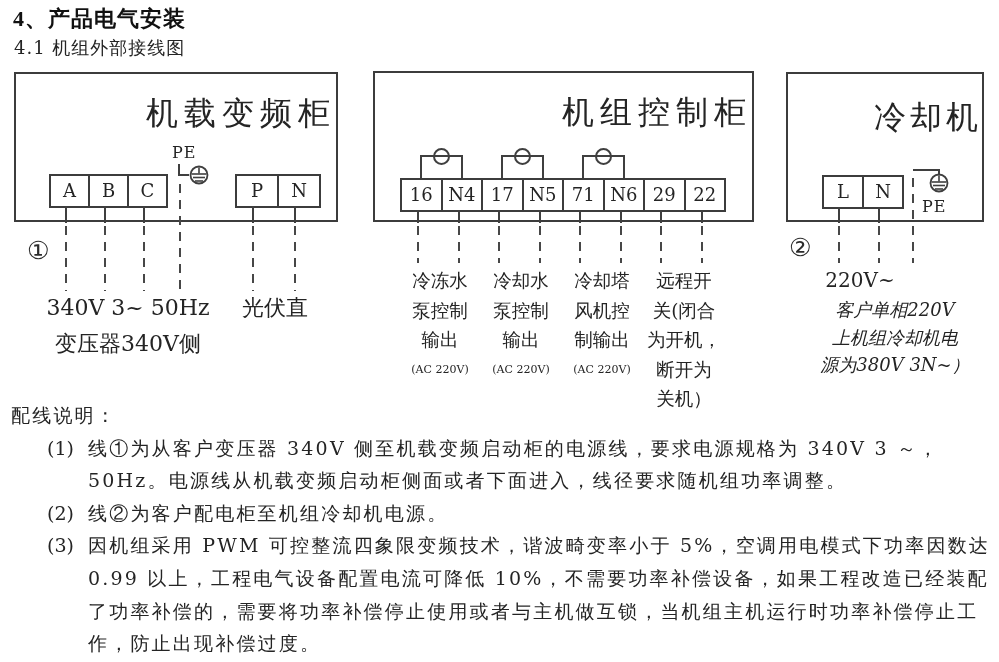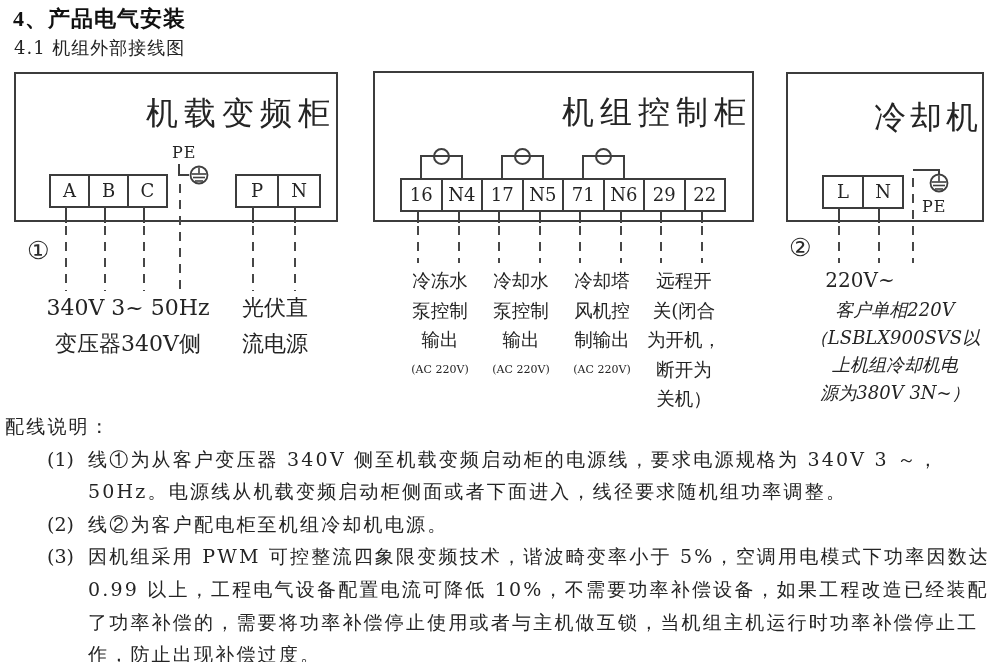--- a/index.html
+++ b/index.html
@@ -34,21 +34,21 @@
   .lab{position:absolute;text-align:center;}
   .lab div{white-space:nowrap;}
   .lab1{font-size:22px;line-height:36px;}
   .col{font-size:18.5px;line-height:29.5px;}
   .col .small{font-size:11px;}
   .volt{font-size:20px;}
   .note{font-size:18px;line-height:27.5px;font-style:italic;}
 
   .instructions{position:absolute;left:0;top:399px;width:996px;font-size:19px;
                 line-height:32.6px;letter-spacing:2.2px;}
-  .inst-heading{padding-left:5px;margin-top:11px;}
+  .inst-heading{padding-left:11px;}
   .inst-item{position:relative;padding-left:88px;}
   .inst-item .num{position:absolute;left:47px;letter-spacing:0;}
 </style>
 </head>
 <body>
 
 <div class="page">
   <h1 class="doc-title">4、产品电气安装</h1>
   <div class="subtitle">4.1 机组外部接线图</div>
 
@@ -129,21 +129,20 @@
 
     <div class="marker" style="left:27px;top:238px">①</div>
     <div class="marker" style="left:789px;top:235px">②</div>
 
     <div class="lab lab1" style="left:38px;top:290px;width:180px">
       <div>340V 3~ 50Hz</div>
       <div>变压器340V侧</div>
     </div>
     <div class="lab lab1" style="left:231px;top:290px;width:88px">
       <div>光伏直</div>
-      <div>流电源</div>
     </div>
 
     <div class="lab col" style="left:396px;top:266px;width:88px">
       <div>冷冻水</div>
       <div>泵控制</div>
       <div>输出</div>
       <div class="small">(AC 220V)</div>
     </div>
     <div class="lab col" style="left:477px;top:266px;width:88px">
       <div>冷却水</div>
@@ -161,21 +160,20 @@
       <div>远程开</div>
       <div>关(闭合</div>
       <div>为开机，</div>
       <div>断开为</div>
       <div>关机）</div>
     </div>
 
     <div class="lab volt" style="left:812px;top:268px;width:96px">220V~</div>
     <div class="lab note" style="left:798px;top:296px;width:194px">
       <div>客户单相220V</div>
-      <div>（LSBLX900SVS以</div>
       <div>上机组冷却机电</div>
       <div>源为380V 3N~）</div>
     </div>
   <div class="wire vline" style="left: 65px; top: 206px; height: 17px;"></div>
       <div class="wire vline" style="left: 104px; top: 206px; height: 17px;"></div>
       <div class="wire vline" style="left: 143px; top: 206px; height: 17px;"></div>
       <div class="wire vline" style="left: 252px; top: 206px; height: 17px;"></div>
       <div class="wire vline" style="left: 294px; top: 206px; height: 17px;"></div>
       <div class="wire vdash" style="left: 65px; top: 226px; height: 65px;"></div>
       <div class="wire vdash" style="left: 104px; top: 226px; height: 65px;"></div>

